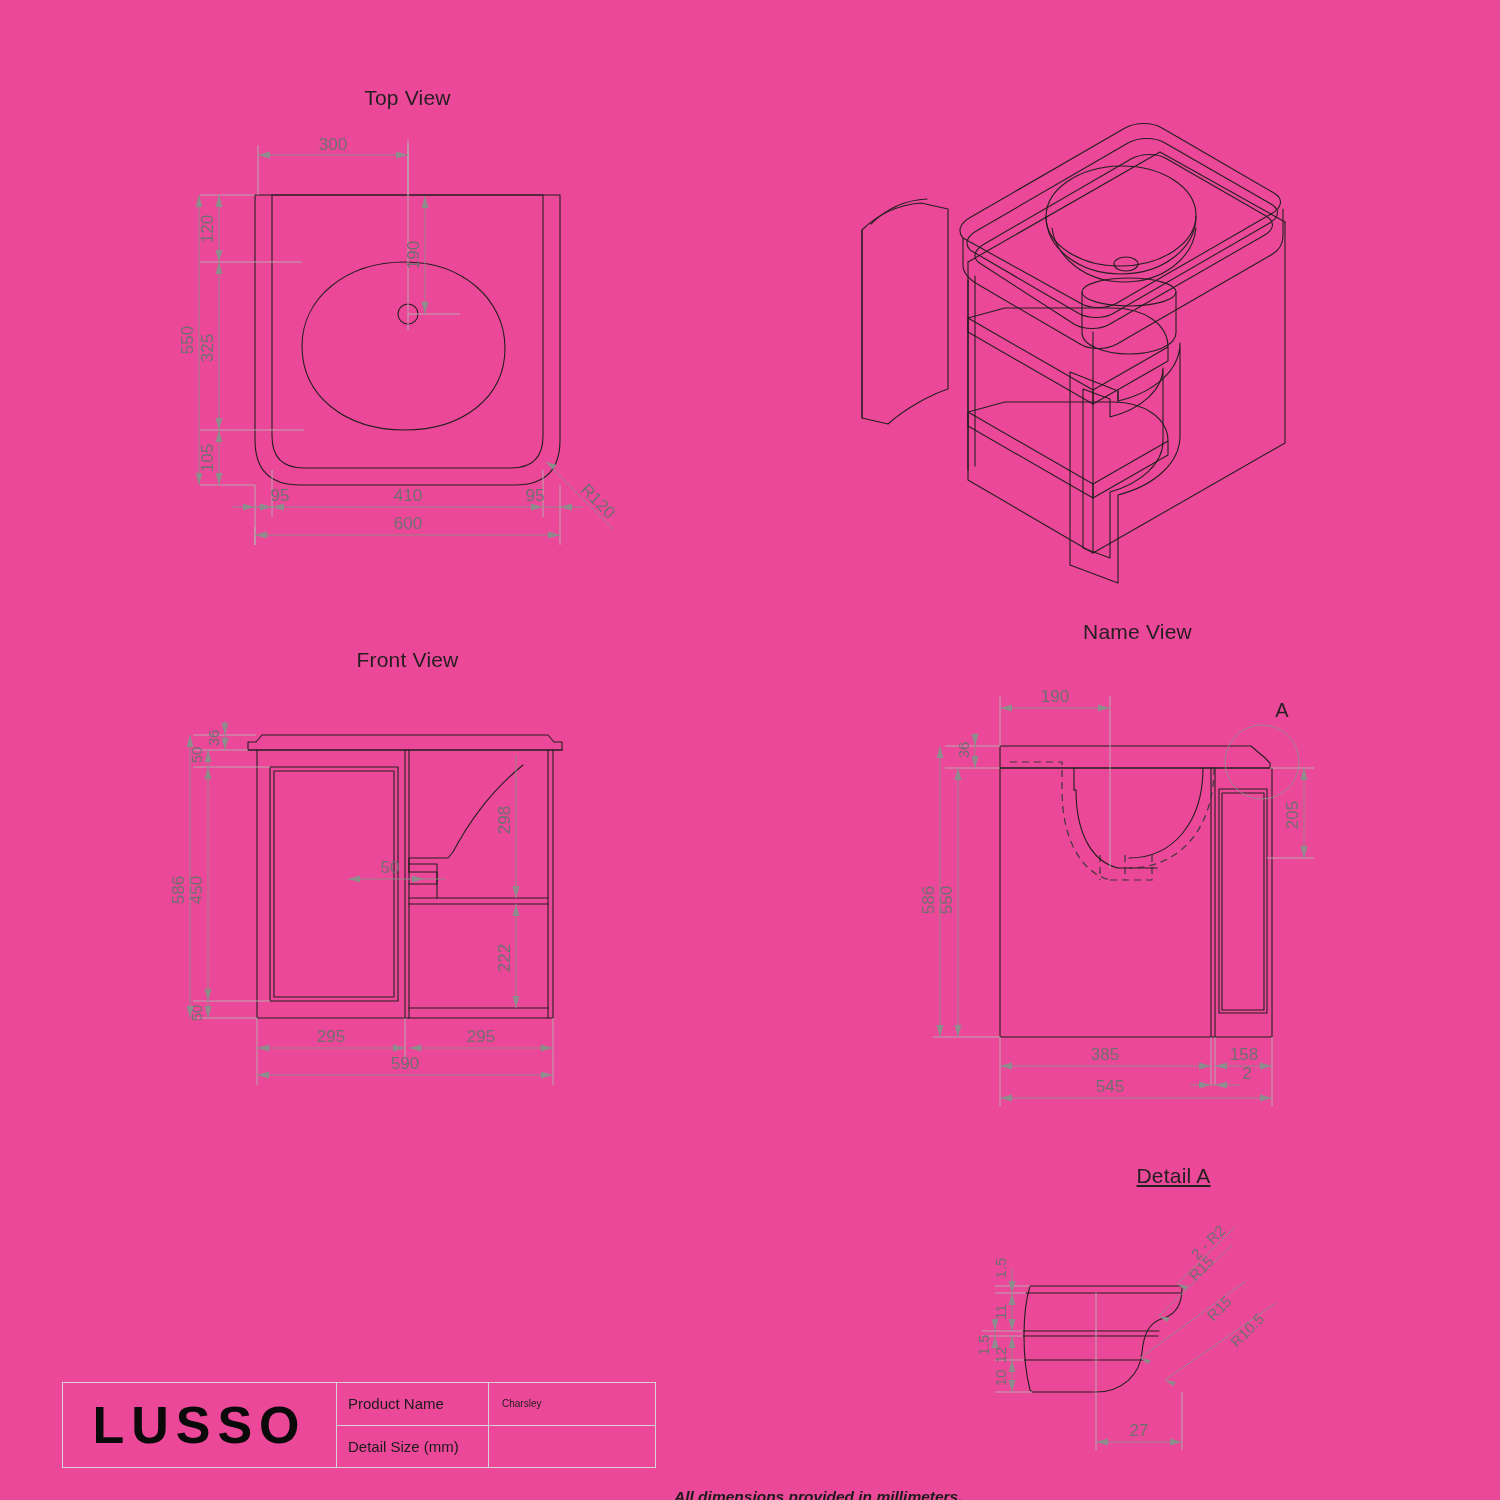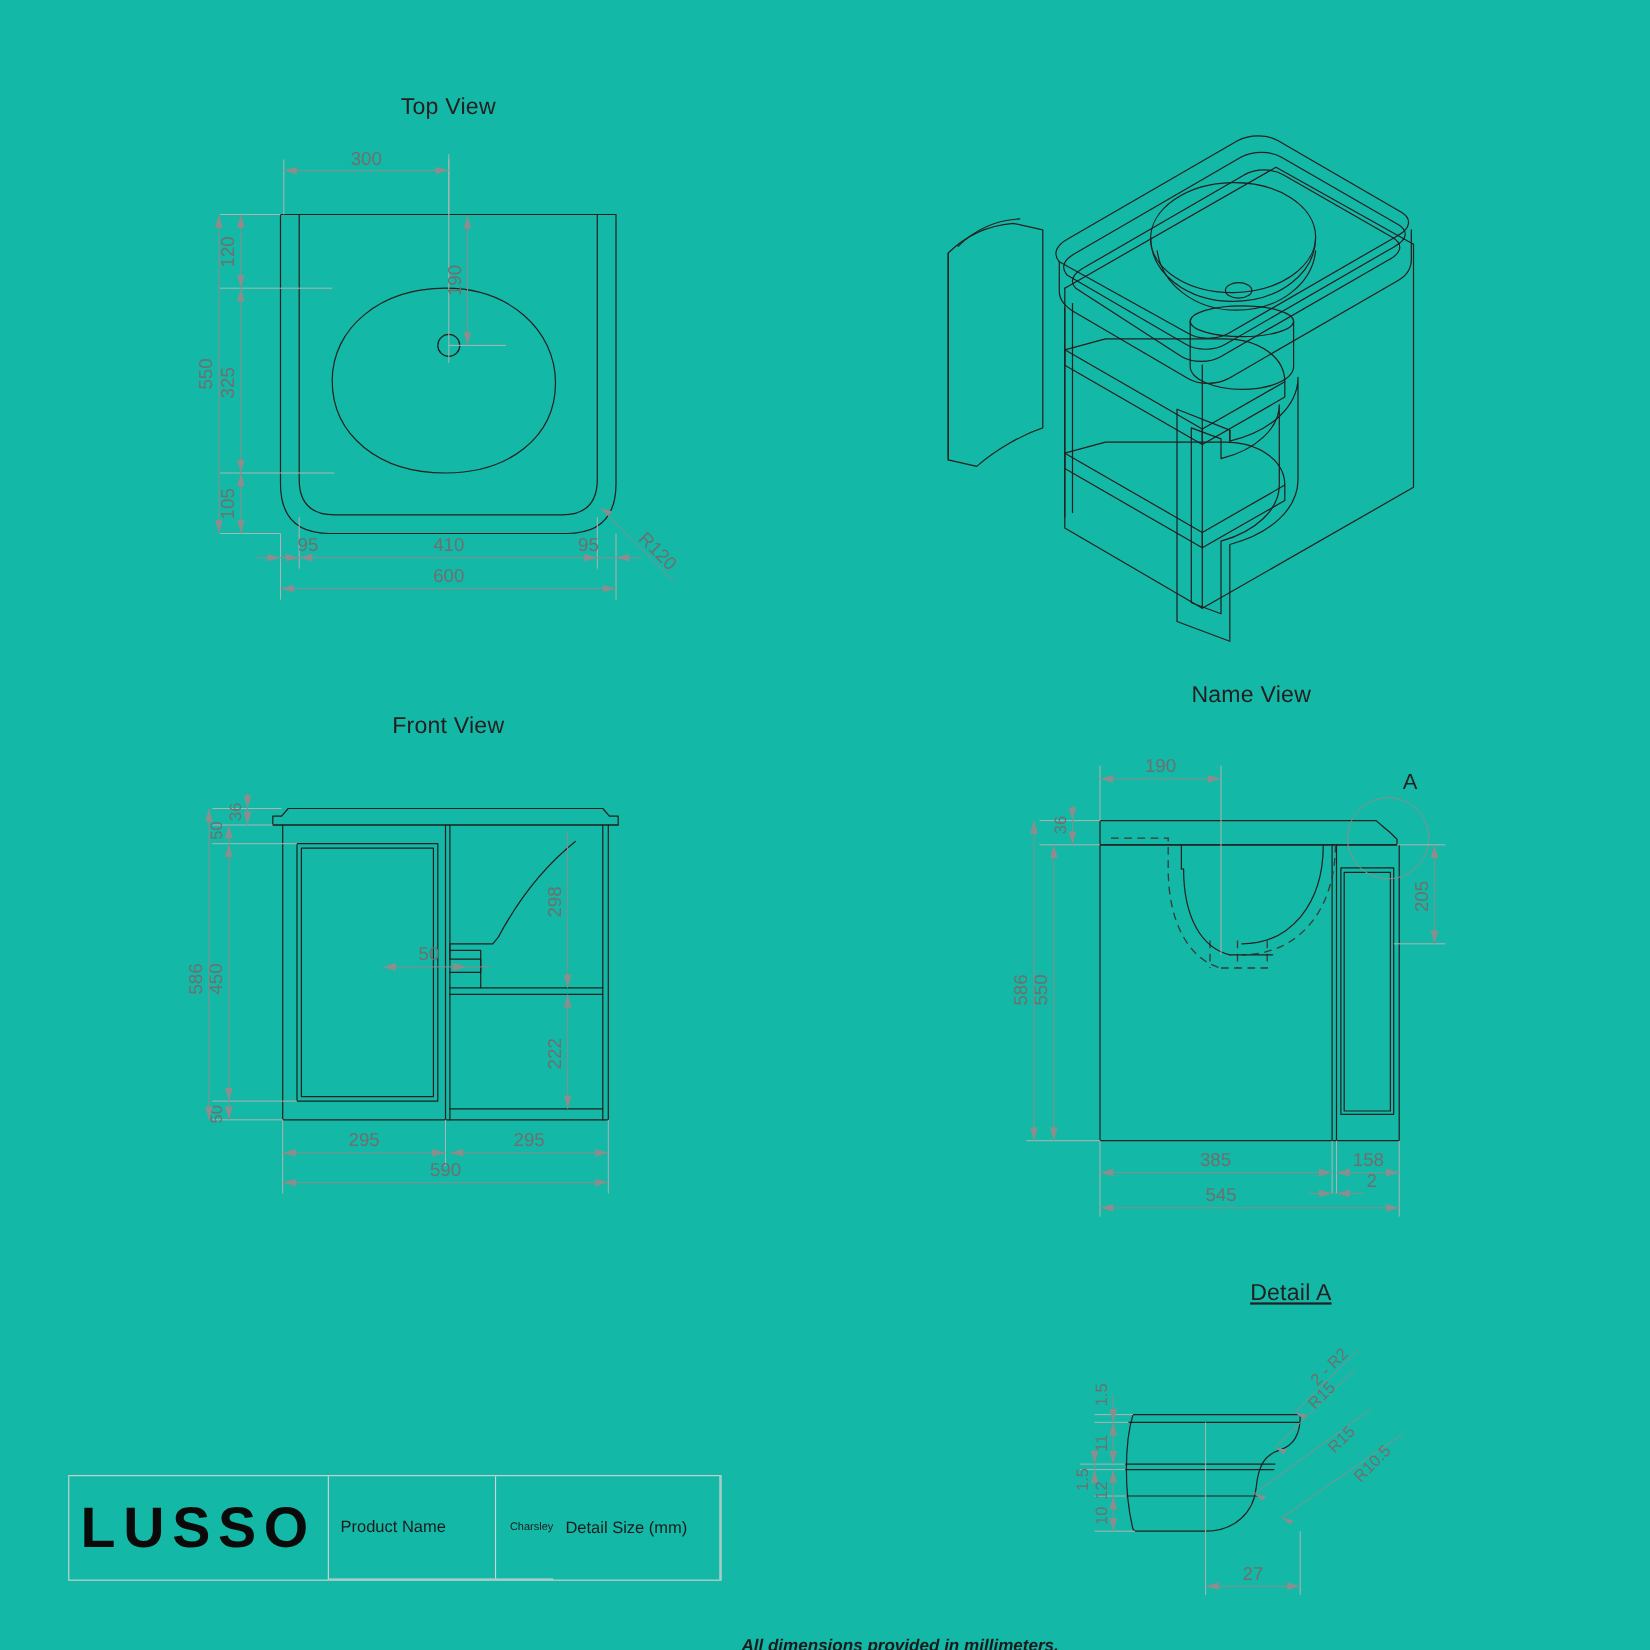--- a/index.html
+++ b/index.html
@@ -1,39 +1,39 @@
 <!DOCTYPE html>
 <html><head>
 <meta charset="utf-8">
 <style>
   html,body{margin:0;padding:0;background:#ffffff;}
   body{width:1500px;height:1500px;position:relative;
        font-family:"Liberation Sans","DejaVu Sans",sans-serif;color:#231f20;}
-  .sheet{position:absolute;inset:0;width:1500px;height:1500px;background:#14b8a6;}
+  .sheet{position:absolute;inset:0;width:1500px;height:1500px;background:#ec4899;}
   .view-title{position:absolute;font-size:21px;color:#231f20;text-align:center;
               letter-spacing:.2px;white-space:nowrap;}
   svg{position:absolute;left:0;top:0;overflow:visible;}
   .objT{fill:none;stroke:#231f20;stroke-width:1.1;stroke-linejoin:round;stroke-linecap:round;}
   .hid{fill:none;stroke:#3a3a3a;stroke-width:1.2;stroke-dasharray:7 5;}
   .dim{fill:none;stroke:#8d8d8d;stroke-width:0.9;}
   .ext{fill:none;stroke:#b3b3b3;stroke-width:0.9;}
   .ctr{fill:none;stroke:#b3b3b3;stroke-width:0.9;}
   .dtxt{font-size:17px;fill:#6f6f6f;font-family:"Liberation Sans","DejaVu Sans",sans-serif;}
   .dtxt.sm{font-size:15px;}
   .ltr{font-size:20px;fill:#231f20;}
   .arw{fill:#8d8d8d;stroke:none;}
 
   
-  .tblock{position:absolute;left:62px;top:1341px;width:594px;height:96px;
+  .tblock{position:absolute;left:62px;top:1382px;width:594px;height:86px;
           border:1.5px solid #d4d4d4;box-sizing:border-box;display:flex;}
   .tb-logo{width:273px;border-right:1.5px solid #d4d4d4;display:flex;
            align-items:center;justify-content:center;}
   .tb-logo span{font-size:52px;font-weight:700;letter-spacing:7px;color:#0a0a0a;
                 font-family:"Liberation Sans","DejaVu Sans",sans-serif;}
-  .tb-cols{flex:1;display:flex;flex-direction:row;}
+  .tb-cols{flex:1;display:flex;flex-direction:column;}
   .tb-row{flex:1;display:flex;}
   .tb-row.top{border-bottom:1.5px solid #d4d4d4;}
   .tb-key{width:152px;border-right:1.5px solid #d4d4d4;display:flex;align-items:center;
           padding-left:11px;box-sizing:border-box;font-size:15px;color:#1b1b1b;}
   .tb-val{flex:1;display:flex;align-items:center;padding-left:13px;
           box-sizing:border-box;font-size:10px;color:#1b1b1b;}
   .note{position:absolute;left:674px;top:1452px;font-size:15.5px;font-style:italic;
         font-weight:600;color:#1b1b1b;white-space:nowrap;margin-top:36px;}
 </style>
 </head>

